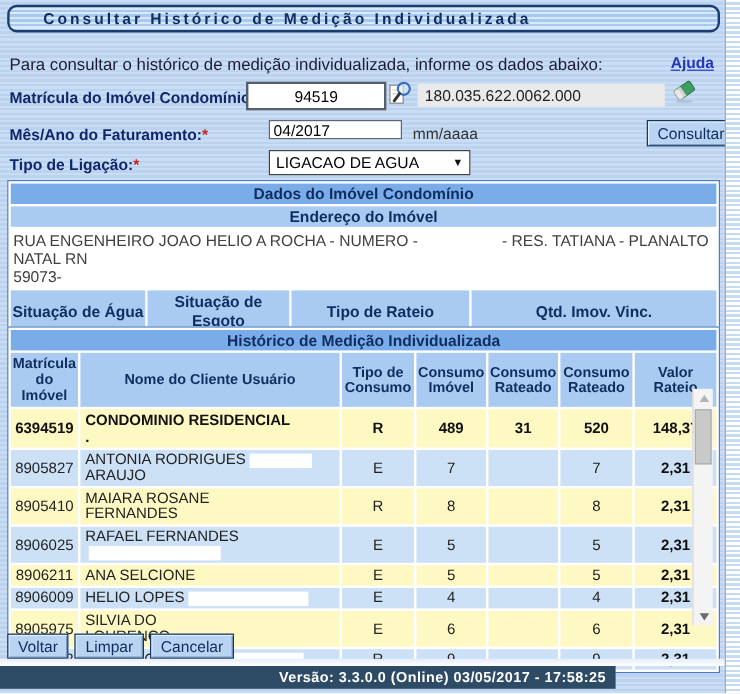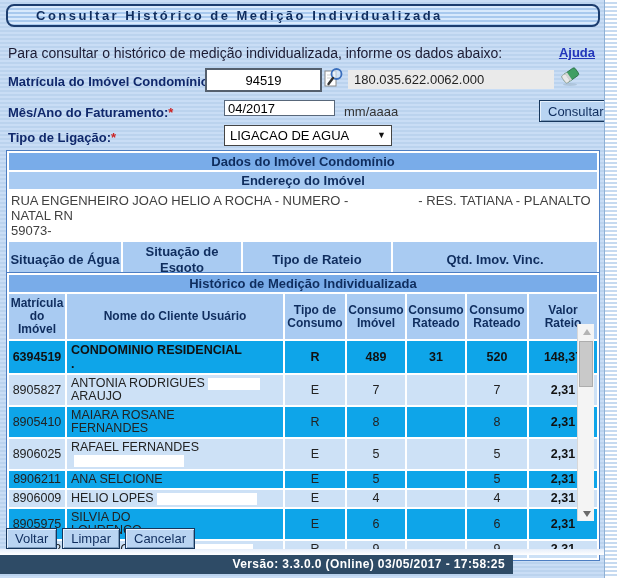--- a/index.html
+++ b/index.html
@@ -48,21 +48,21 @@
           line-height:15px; padding:1px;margin-top:48px; }
   .sub-title { background:#a9cbf2; color:#0f2d5e; font-weight:bold; text-align:center;
           line-height:15px; padding:1px; }
   .addr { background:#fff; color:#404040; text-align:left; line-height:15px; padding:2px; }
   .gap-redact { display:inline-block; width:70px; }
   .colhead { background:#a9cbf2; color:#0f2d5e; font-weight:bold; text-align:center;
           line-height:16px; padding:2px 1px; }
   .val { background:#fff; color:#222; text-align:center; line-height:15px; padding:2px; }
   #hist-wrap .colhead { font-size:12px; line-height:13px; padding:3px 1px; vertical-align:middle; }
   .drow td { color:#222; font-size:12.5px; line-height:13px; padding:2px 1px; text-align:center;
-          vertical-align:middle; background:#0ea5e9; }
+          vertical-align:middle; background:#fef9c3; }
   .drow.alt td { background:#cde1f6; }
   .drow td.name { text-align:left; padding-left:4px; }
   .drow td.valor { font-weight:bold; color:#111; }
   .drow.first td { font-weight:bold; color:#111; line-height:14px; }
   .redact { display:inline-block; background:#ffffff; height:12px; vertical-align:middle; margin-left:3px; }
   
   .vscroll { position:absolute; left:577px; top:324px; width:17px; height:197px;
           background:#f4f4f4; border-left:1px solid #d8d8d8; }
   .sb-btn { position:absolute; left:0; width:17px; height:15px; cursor:pointer; }
   .sb-up { top:0; } .sb-down { bottom:0; }

